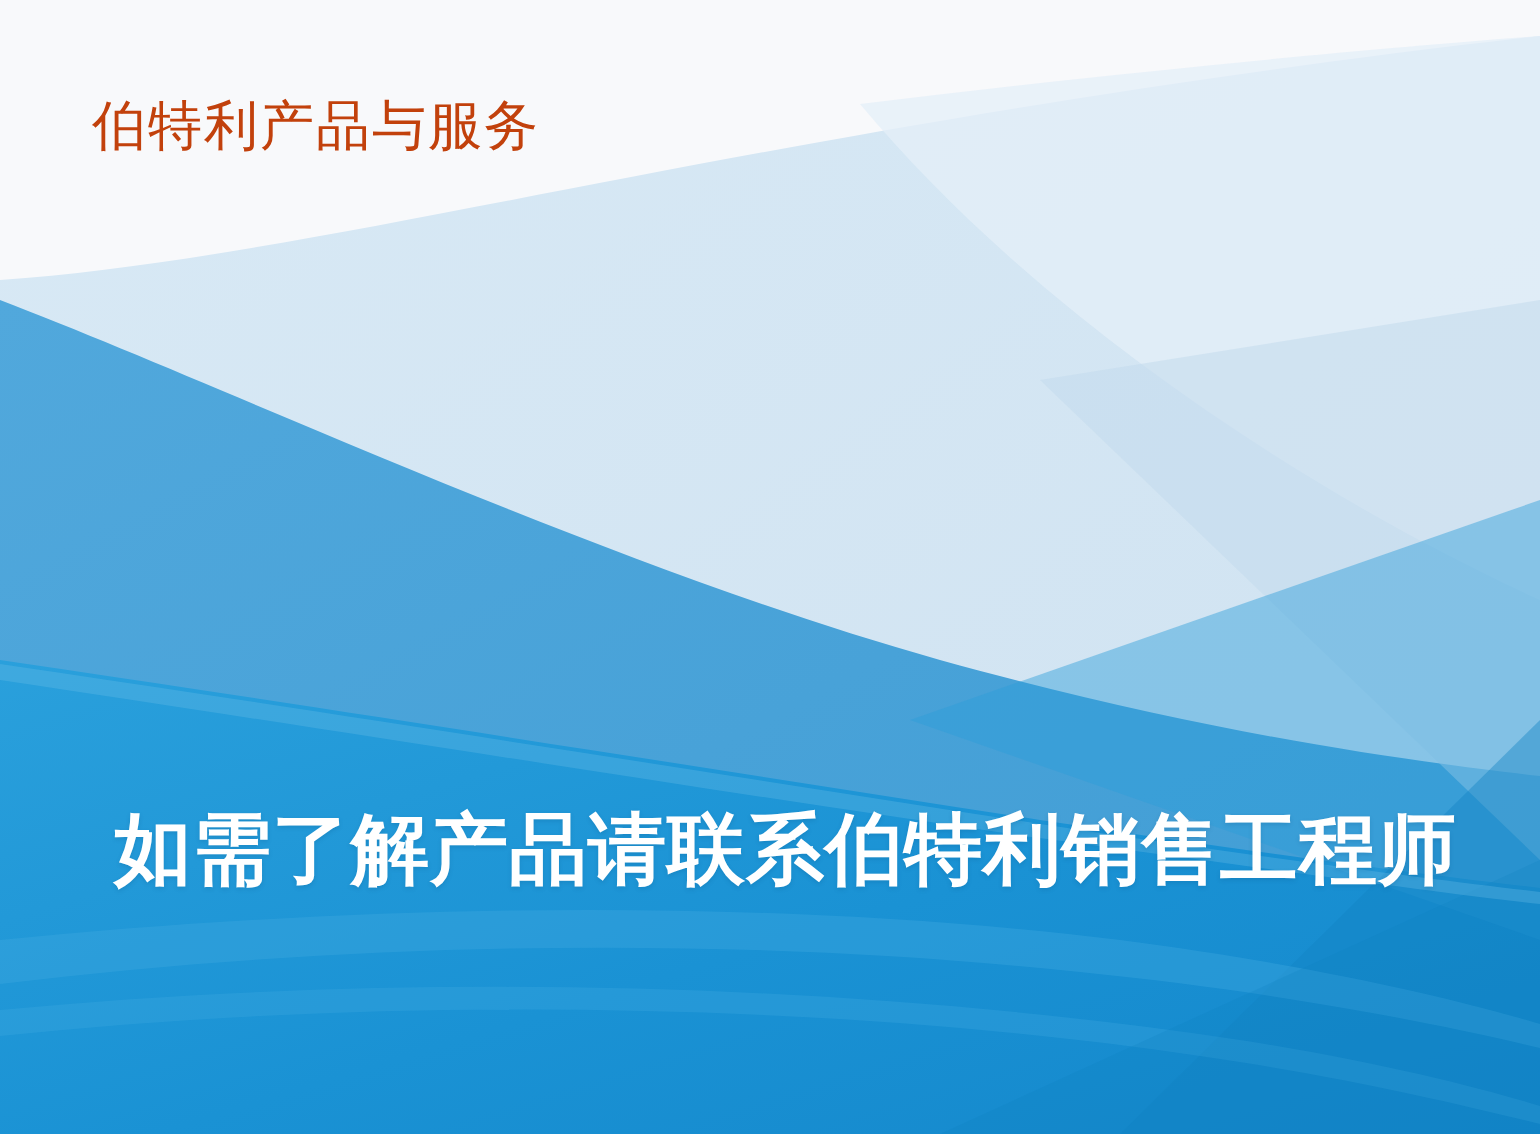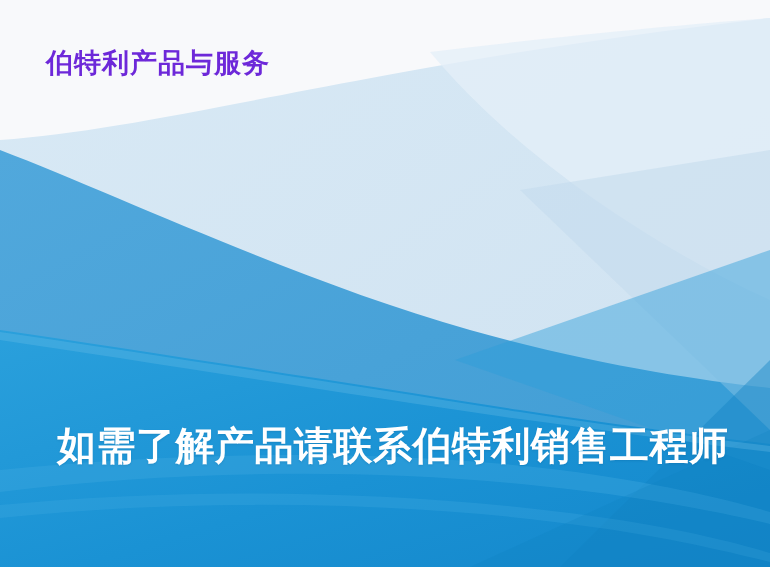--- a/index.html
+++ b/index.html
@@ -29,44 +29,44 @@
     height: 567px;
     display: block;
   }
 
   
   .brand-title {
     position: absolute;
     left: 46px;
     top: 48px;
     font-size: 27px;
-    font-weight: bold;
+    font-weight: normal;
     letter-spacing: 1px;
-    color: #6d28d9;
+    color: #c2410c;
     line-height: 1.15;
     white-space: nowrap;
   }
 
   .headline {
     position: absolute;
     left: 55px;
     top: 296px;
     font-size: 52px;
     font-weight: bold;
     color: #FFFFFF;
     letter-spacing: 0px;
     line-height: 1.12;
     white-space: nowrap;
     text-shadow: 0 1px 2px rgba(0,70,120,0.18);
   }
 
   .subheadline {
     position: absolute;
     left: 57px;
-    top: 424px;
+    top: 404px;
     font-size: 39px;
     font-weight: bold;
     color: #FFFFFF;
     letter-spacing: 0.5px;
     line-height: 1.12;
     white-space: nowrap;
     text-shadow: 0 1px 2px rgba(0,70,120,0.18);
   }
 </style>
 </head>

